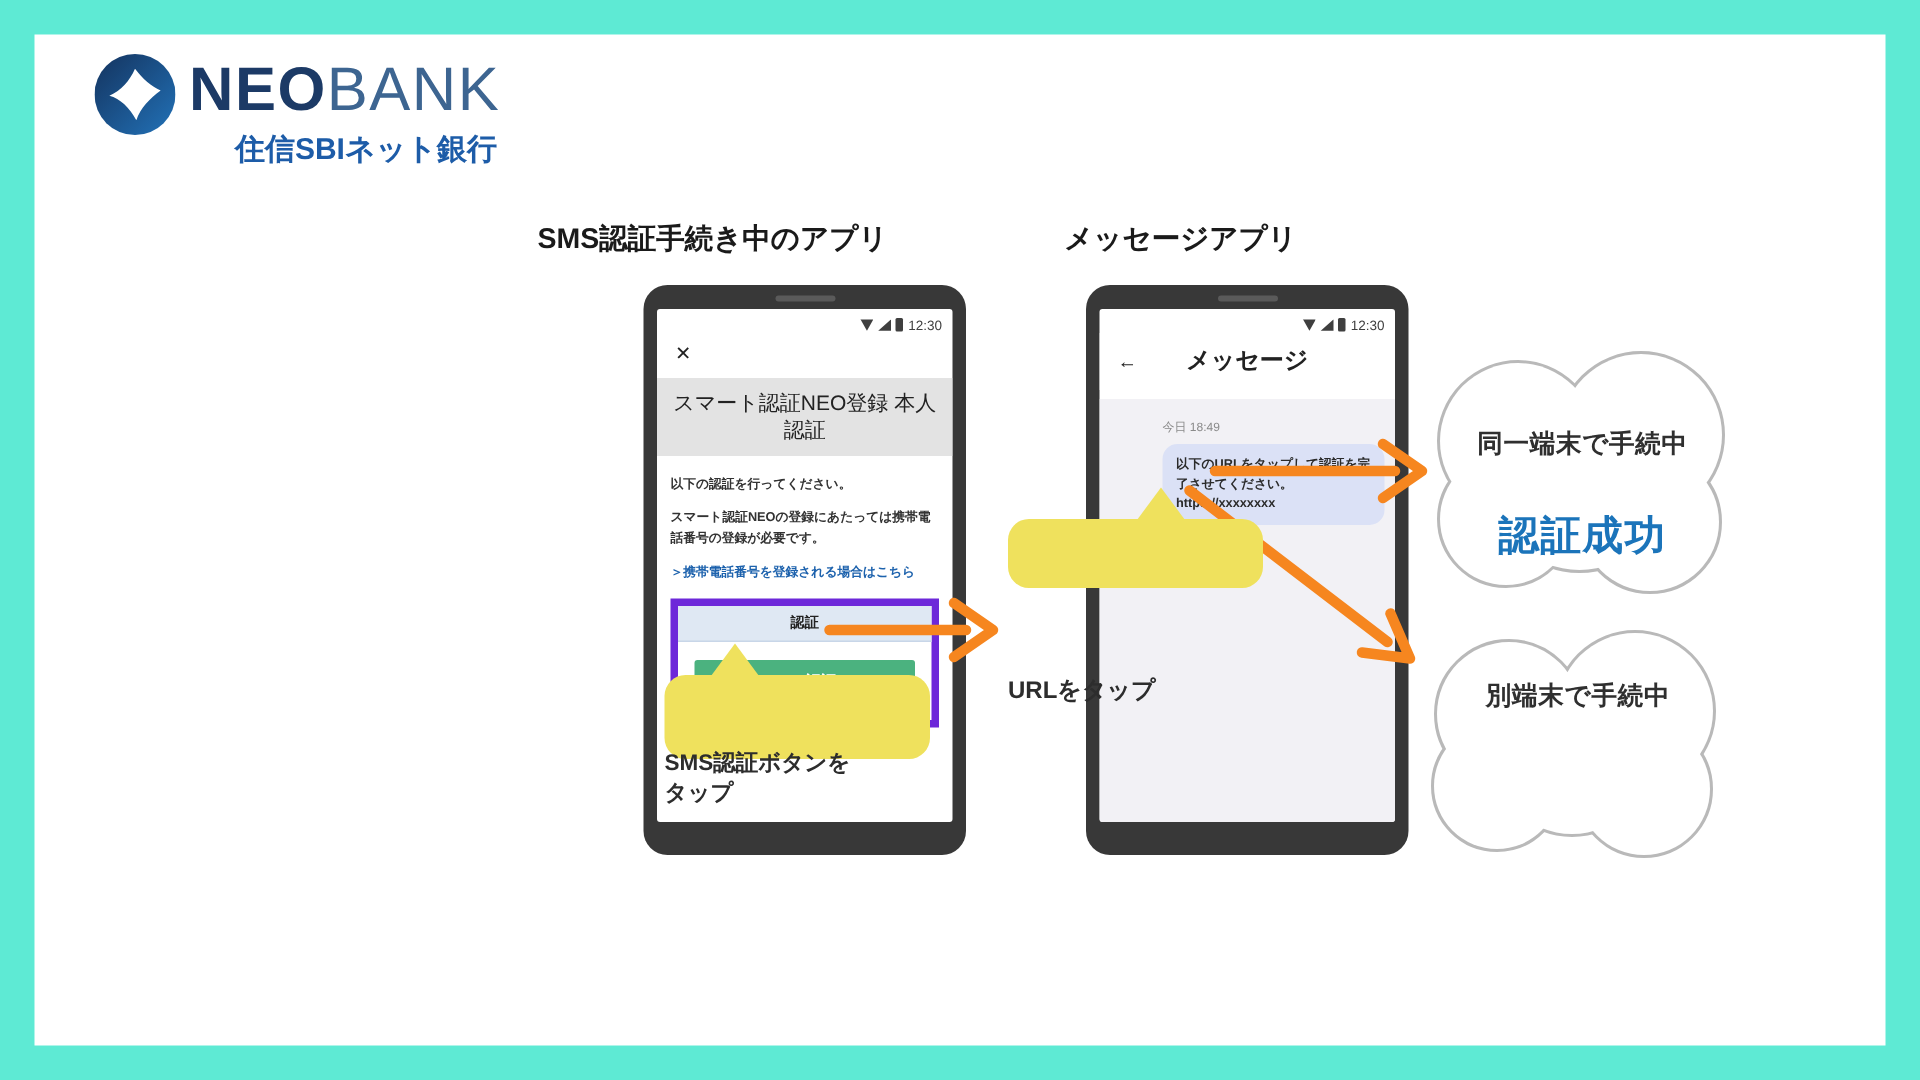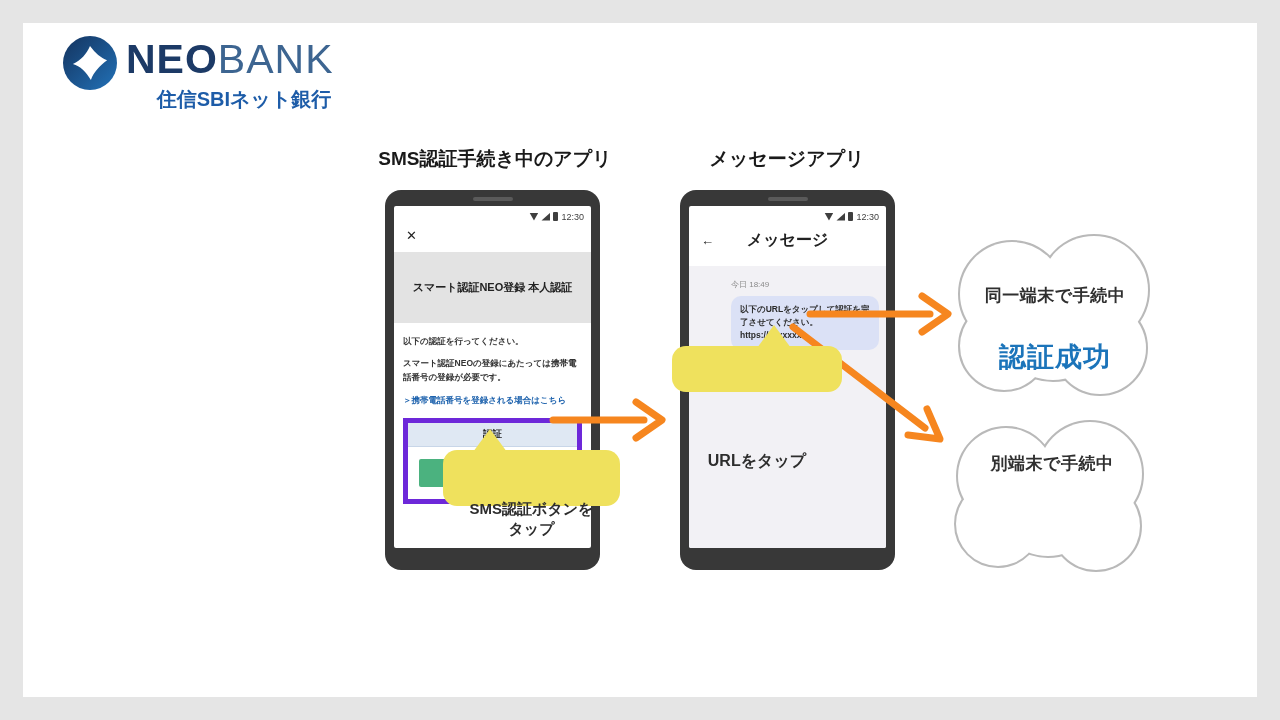--- a/index.html
+++ b/index.html
@@ -1,52 +1,52 @@
 <!DOCTYPE html>
 <html><head>
 <meta charset="utf-8">
 <style>
   * { margin:0; padding:0; box-sizing:border-box; }
   html,body { width:1280px; height:720px; }
   body { font-family:"Liberation Sans","DejaVu Sans",sans-serif; }
-  #stage { position:relative; width:1280px; height:720px; background:#e5e5e5; overflow:hidden; }
+  #stage { position:relative; width:1280px; height:720px; background:#5eead4; overflow:hidden; }
   .canvas { position:absolute; left:23px; top:23px; right:23px; bottom:23px; background:#ffffff; }
 
   
   .logo-icon { position:absolute; left:63px; top:36px; width:54px; height:54px; }
   .logo-text { position:absolute; left:126px; top:36px; font-size:41px; letter-spacing:1px; white-space:nowrap; }
   .logo-text .neo { font-weight:800; color:#1c3a66; }
   .logo-text .bank { font-weight:300; color:#3d6591; }
   .logo-sub { position:absolute; left:122px; top:86px; width:244px; text-align:center;
               font-size:20px; font-weight:700; color:#1d5ca8; }
 
   
   .app-label { position:absolute; top:146px; font-size:19px; font-weight:700; color:#1a1a1a; text-align:center; }
-  .app-label.l1 { left:360px; width:270px; }
+  .app-label.l1 { left:340px; width:270px; }
   .app-label.l2 { left:672px; width:230px; }
 
   
-  .phone { position:absolute; width:215px; height:380px; background:#383838; border-radius:16px; }
+  .phone { position:absolute; width:215px; height:380px; background:#383838; border-radius:16px;margin-left:44px; }
   .phone.p1 { left:385px; top:190px; }
   .phone.p2 { left:680px; top:190px; }
   .speaker { position:absolute; left:50%; top:7px; transform:translateX(-50%); width:40px; height:4px;
              background:#5a5a5a; border-radius:2px; }
   .screen { position:absolute; left:9px; right:9px; top:16px; bottom:22px; background:#fff;
             border-radius:2px; overflow:hidden; }
 
   .statusbar { display:flex; justify-content:flex-end; align-items:center; gap:3px; padding:5px 7px 0; height:16px; }
   .ic-wifi { width:9px; height:8px; background:#3f3f3f; clip-path:polygon(0 0,100% 0,50% 100%); }
   .ic-signal { width:9px; height:8px; background:#3f3f3f; clip-path:polygon(100% 0,100% 100%,0 100%); }
   .ic-battery { width:5px; height:9px; background:#3f3f3f; border-radius:1px; }
   .status-time { font-size:9px; color:#3f3f3f; }
 
   
   .close-x { margin:7px 0 0 12px; font-size:13px; color:#222; width:14px; line-height:14px; }
-  .scr-header { margin-top:9px; background:#e3e3e3; text-align:center; font-size:11px; font-weight:700;
-                color:#222; padding:28px 4px; }
+  .scr-header { margin-top:9px; background:#e3e3e3; text-align:center; font-size:14px; font-weight:400;
+                color:#222; padding:8px 4px; }
   .scr-body { padding:13px 9px 0; }
   .scr-body .p1t { font-size:8.5px; font-weight:600; color:#333; }
   .scr-body .p2t { margin-top:9px; font-size:8.5px; font-weight:600; color:#333; line-height:1.6; }
   .scr-link { display:block; margin-top:11px; font-size:8.5px; font-weight:700; color:#1d62ad; text-decoration:none; }
   .auth-table { margin-top:11px; border:5px solid #6d28d9; background:#fff; }
   .auth-th { background:#dfe8f3; text-align:center; font-size:9.5px; font-weight:700; color:#222;
              padding:5px 0; border-bottom:1px solid #c8d6e8; }
   .auth-td { padding:12px 11px; }
   .sms-btn { display:block; width:100%; background:#4bb27f; border:none; color:#fff; font-weight:700;
              font-size:10px; padding:7px 16px; border-radius:2px; font-family:inherit; }
@@ -54,21 +54,21 @@
   
   .msg-header { display:flex; align-items:center; padding:8px 12px 9px; background:#fff; }
   .back-arrow { font-size:13px; color:#222; width:16px; }
   .msg-title { flex:1; text-align:center; font-size:16px; font-weight:700; color:#222; margin-right:16px; }
   .msg-body { position:absolute; left:0; right:0; bottom:0; top:60px; background:#f2f1f5; }
   .msg-time { margin:13px 0 0 42px; font-size:8px; color:#8a8a8a; }
   .msg-bubble { margin:6px 0 0 42px; width:148px; background:#dbe1f6; border-radius:10px; padding:7px 9px;
                 font-size:8.5px; font-weight:700; color:#2b2b2b; line-height:1.55; white-space:pre-line; }
 
   
-  .callout { position:absolute; background:#efe15d; border-radius:14px; text-align:center;
+  .callout { position:absolute; background:#efe15d; border-radius:14px; text-align:left;
              color:#2d2d2d; font-weight:700; white-space:pre-line; }
   .callout .tip { position:absolute; width:0; height:0;
                   border-left:17px solid transparent; border-right:17px solid transparent;
                   border-bottom:23px solid #efe15d; top:-21px; }
   .callout.c1 { left:443px; top:450px; width:177px; height:56px; font-size:15px; line-height:1.35;
                 padding-top:8px; }
   .callout.c1 .tip { left:30px; }
   .callout.c2 { left:672px; top:346px; width:170px; height:46px; font-size:16px; line-height:46px; }
   .callout.c2 .tip { left:85px; }
 

